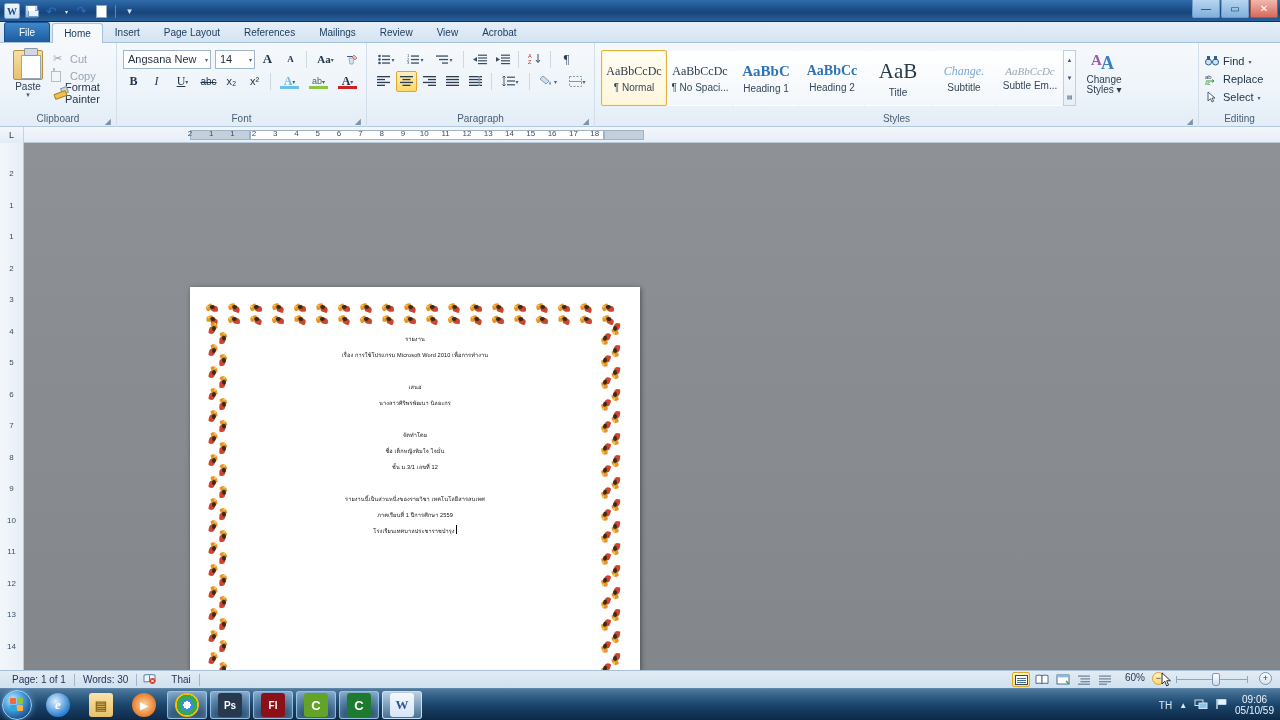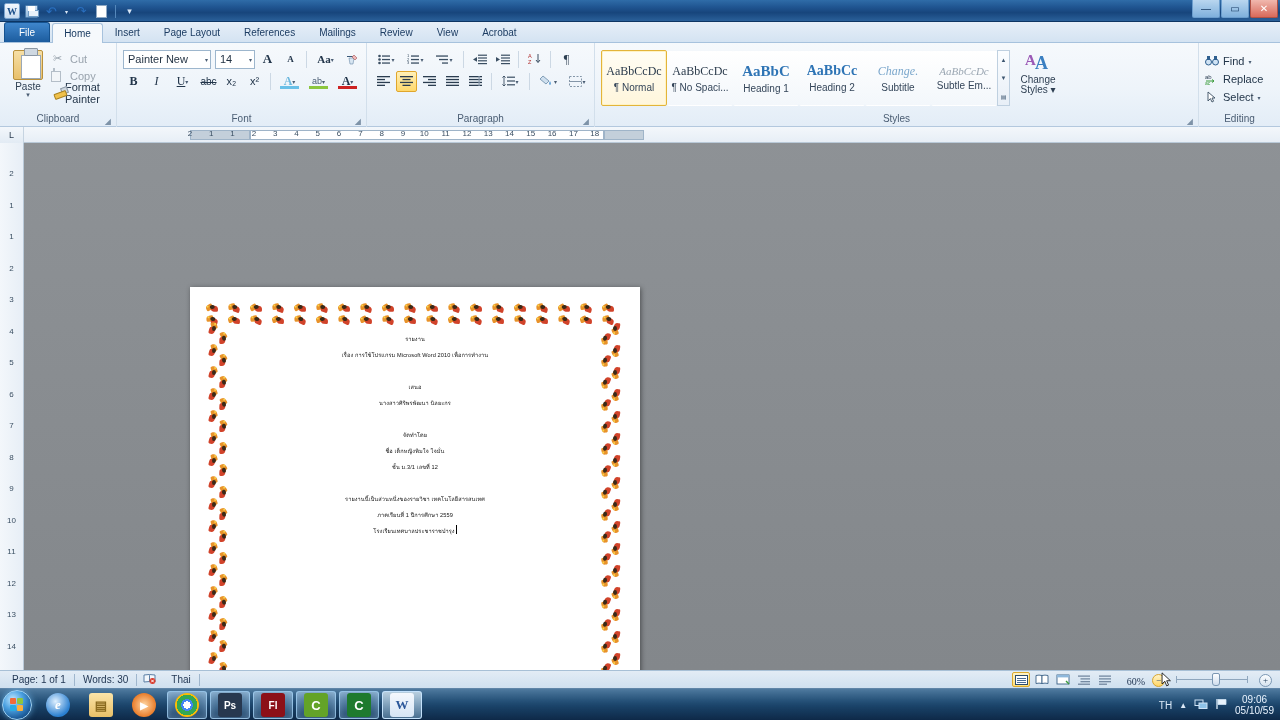--- a/index.html
+++ b/index.html
@@ -208,21 +208,21 @@
              vertical-align:-1px; margin-left:1px;}
 
   
   .statusbar{
     height:18px; background:linear-gradient(to bottom,#e3ecf5,#cfe0ef);
     border-top:1px solid #a8c0d6; display:flex; align-items:center;
     font-size:10px; color:#1e3350; padding:0 4px;
   }
   .sb-item{ padding:0 8px; white-space:nowrap;}
   .sb-sep{ width:1px;height:12px;background:#9fb6cd;}
-  .sb-right{ margin-left:auto; display:flex;align-items:flex-end;gap:3px; padding-right:4px;font-family:Liberation Serif, serif;}
+  .sb-right{ margin-left:auto; display:flex;align-items:flex-start;gap:3px; padding-right:4px;}
   .vb{ width:18px;height:15px;display:flex;align-items:center;justify-content:center;
        border:1px solid transparent;border-radius:2px;}
   .vb.on{ background:linear-gradient(to bottom,#fff4c9,#ffe07a); border-color:#dca92c;}
   .vico{ width:13px;height:10px;border:1px solid #2b4b6e;background:#fff;position:relative;}
   .vico i{position:absolute;left:1px;height:1px;background:#4a6d94;width:9px;}
   .zoomtxt{ width:32px; text-align:right; font-size:10px; padding-right:4px;}
   .zslider{ position:relative; width:88px; height:15px; display:flex;align-items:center;}
   .zline{ position:absolute; left:8px; right:8px; height:1px; background:#8fa6bd;}
   .ztick{ position:absolute; top:4px; width:1px;height:7px;background:#8fa6bd;}
   .zthumb{ position:absolute; left:44px; top:1px; width:8px;height:13px;
@@ -354,21 +354,21 @@
     <div class="group-label">
       <span>Clipboard</span>
       <span class="group-launch">◢</span>
     </div>
   </div>
 
   <div class="group fontg">
     <div class="group-body" style="flex-direction:column;">
       <div class="fg-row">
         <div class="combo cb-font">
-          <span class="cv">Painter New</span>
+          <span class="cv">Angsana New</span>
           <span class="cc">▾</span>
         </div>
         <div class="combo cb-size">
           <span class="cv">14</span>
           <span class="cc">▾</span>
         </div>
         <div class="rb">
             <span class="supA" style="font-size:13px">A</span>
           </div>
         <div class="rb">
@@ -579,20 +579,24 @@
           <span class="prev">AaBbCcDc</span>
           <span class="nm">¶ No Spaci...</span>
         </div>
         <div class="sty">
           <span class="prev" style="color:#2e74b5;font-size:15px;font-weight:bold">AaBbC</span>
           <span class="nm">Heading 1</span>
         </div>
         <div class="sty">
           <span class="prev" style="color:#2e74b5;font-size:14px;font-weight:bold">AaBbCc</span>
           <span class="nm">Heading 2</span>
+        </div>
+        <div class="sty">
+          <span class="prev" style="font-size:21px;color:#2a3a4b">AaB</span>
+          <span class="nm">Title</span>
         </div>
         <div class="sty">
           <span class="prev" style="color:#7ba7cc;font-style:italic;font-size:12px">Change.</span>
           <span class="nm">Subtitle</span>
         </div>
         <div class="sty">
           <span class="prev" style="color:#9aa6b2;font-style:italic;font-size:11px">AaBbCcDc</span>
           <span class="nm">Subtle Em...</span>
         </div>
         <div class="gal-scroll">

